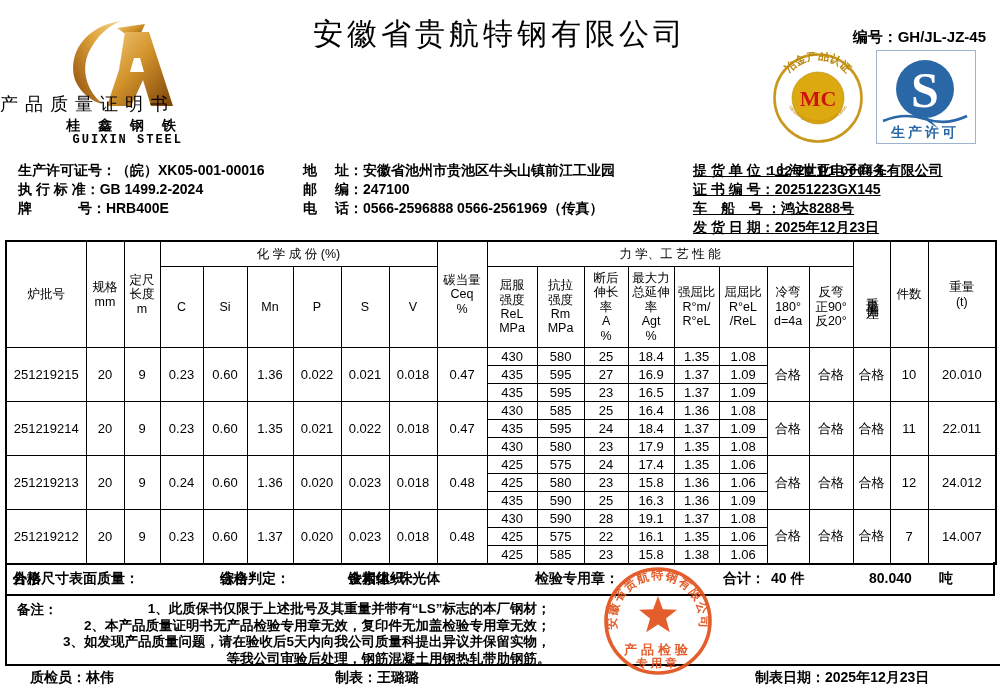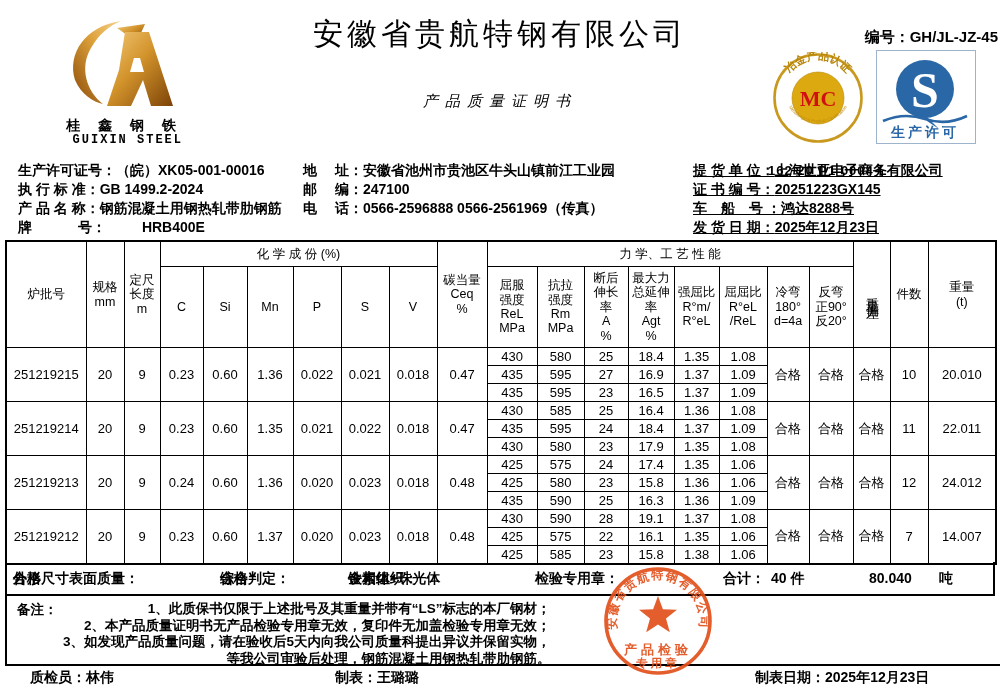--- a/index.html
+++ b/index.html
@@ -5,23 +5,23 @@
   html,body{margin:0;padding:0;background:#fff;}
   .page{position:relative;width:1000px;height:694px;background:#fff;color:#000;
         font-family:"Liberation Sans","DejaVu Sans",sans-serif;overflow:hidden;}
 
   
   .logo-block{position:absolute;left:28px;top:18px;width:155px;text-align:right;}
   .logo-cn{font-size:14px;font-weight:bold;letter-spacing:7px;line-height:15px;}
   .logo-en{font-size:12px;font-weight:bold;letter-spacing:2px;line-height:14px;font-family:"Liberation Mono","DejaVu Sans Mono",monospace;}
   .company-title{position:absolute;left:0;right:0;top:14px;text-align:center;
         font-family:"Liberation Serif","DejaVu Serif",serif;font-size:30px;letter-spacing:4px;}
-  .doc-title{position:absolute;left:0;right:0;top:92px;text-align:center;
-        font-family:"Liberation Serif","DejaVu Serif",serif;font-size:15px;letter-spacing:7px;font-style:italic;}
-  .serial{position:absolute;right:2px;top:28px;font-size:15px;font-weight:bold;white-space:nowrap;margin-left:36px;}
+  .doc-title{position:absolute;left:0;right:0;top:92px;
+        font-family:"Liberation Serif","DejaVu Serif",serif;font-size:18px;letter-spacing:7px;}
+  .serial{position:absolute;right:14px;top:28px;font-size:15px;font-weight:bold;white-space:nowrap;margin-left:36px;}
   .mc-block{position:absolute;left:768px;top:52px;width:100px;text-align:center;}
   .mc-code{font-size:13px;font-weight:bold;white-space:nowrap;letter-spacing:1px;margin-top:15px;}
   .qs-block{position:absolute;left:876px;top:50px;width:98px;height:92px;border:1px solid #9db4cc;background:#fff;}
 
   
   .info{position:absolute;top:161px;left:0;width:1000px;font-size:14px;font-weight:bold;}
   .info-col{position:absolute;top:0;}
   .info-col1{left:18px;}  .info-col2{left:303px;} .info-col3{left:693px;text-decoration:underline;}
   .info-line{height:19px;line-height:19px;white-space:nowrap;}
   .info-col1 .info-line:nth-child(4) .val{padding-left:36px;}
@@ -111,21 +111,20 @@
       <path d="M 6,70 Q 27,61 48,68 Q 69,75 90,65" fill="none" stroke="#2a67a6" stroke-width="2.6"></path>
       <text x="48" y="56" text-anchor="middle" font-size="50" font-weight="bold" font-family="Liberation Serif, DejaVu Serif, serif" fill="#ffffff">S</text>
       <text x="48" y="86" text-anchor="middle" font-size="14" font-weight="bold" letter-spacing="3" fill="#2a67a6">生产许可</text>
     </svg>
   </div>
 
   <div class="info">
     <div class="info-col info-col1">
       <div class="info-line"><span class="lab">生产许可证号：</span><span class="val">（皖）XK05-001-00016</span></div>
       <div class="info-line"><span class="lab">执 行 标 准：</span><span class="val">GB 1499.2-2024</span></div>
-      <div class="info-line"><span class="lab">产 品 名 称：</span><span class="val">钢筋混凝土用钢热轧带肋钢筋</span></div>
       <div class="info-line"><span class="lab">牌　　　 号：</span><span class="val">HRB400E</span></div>
     </div>
     <div class="info-col info-col2">
       <div class="info-line"><span class="lab">地　 址：</span><span class="val">安徽省池州市贵池区牛头山镇前江工业园</span></div>
       <div class="info-line"><span class="lab">邮　 编：</span><span class="val">247100</span></div>
       <div class="info-line"><span class="lab">电　 话：</span><span class="val">0566-2596888  0566-2561969（传真）</span></div>
     </div>
     <div class="info-col info-col3">
       <div class="info-line"><span class="lab">提 货 单 位：</span><span class="val">上海世亚电子商务有限公司</span></div>
       <div class="info-line"><span class="lab">证 书 编 号：</span><span class="val">20251223GX145</span></div>

